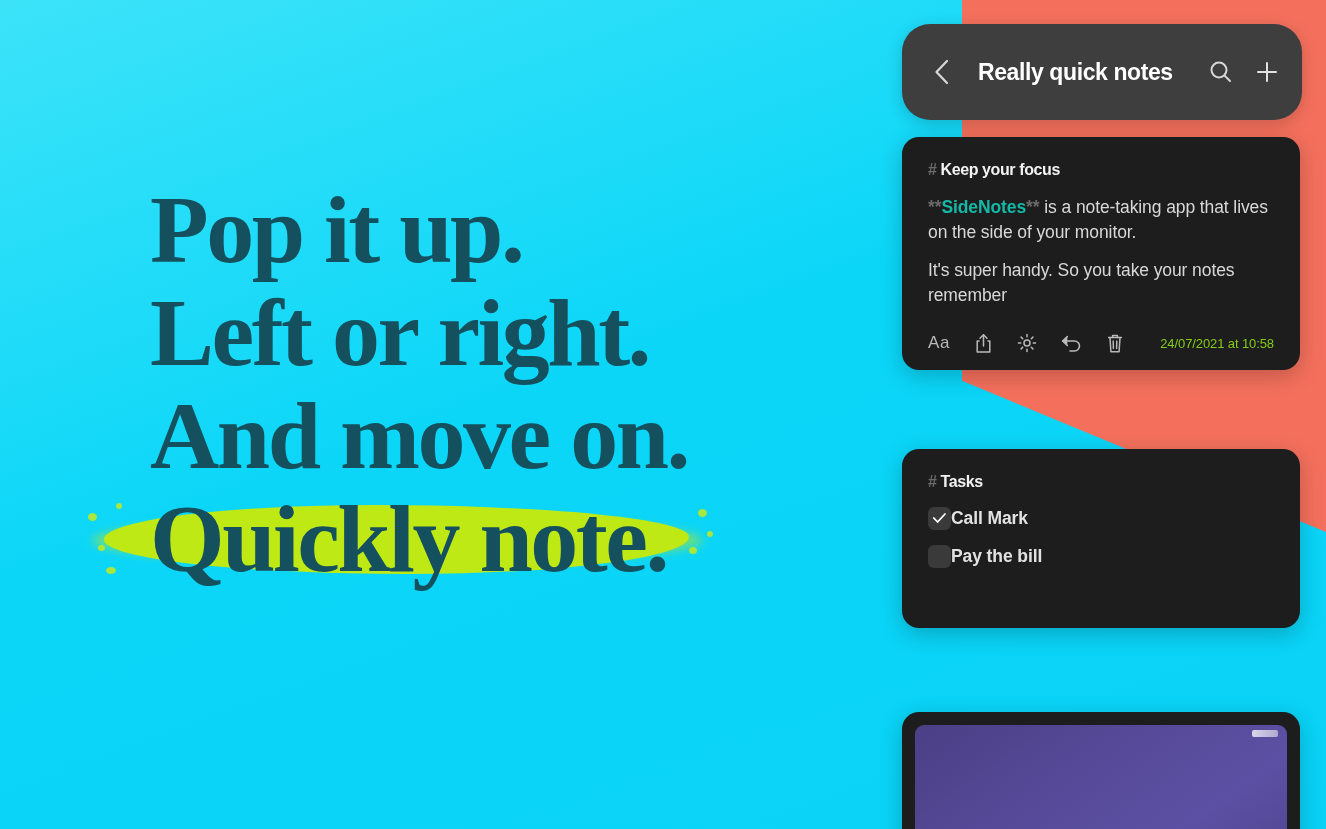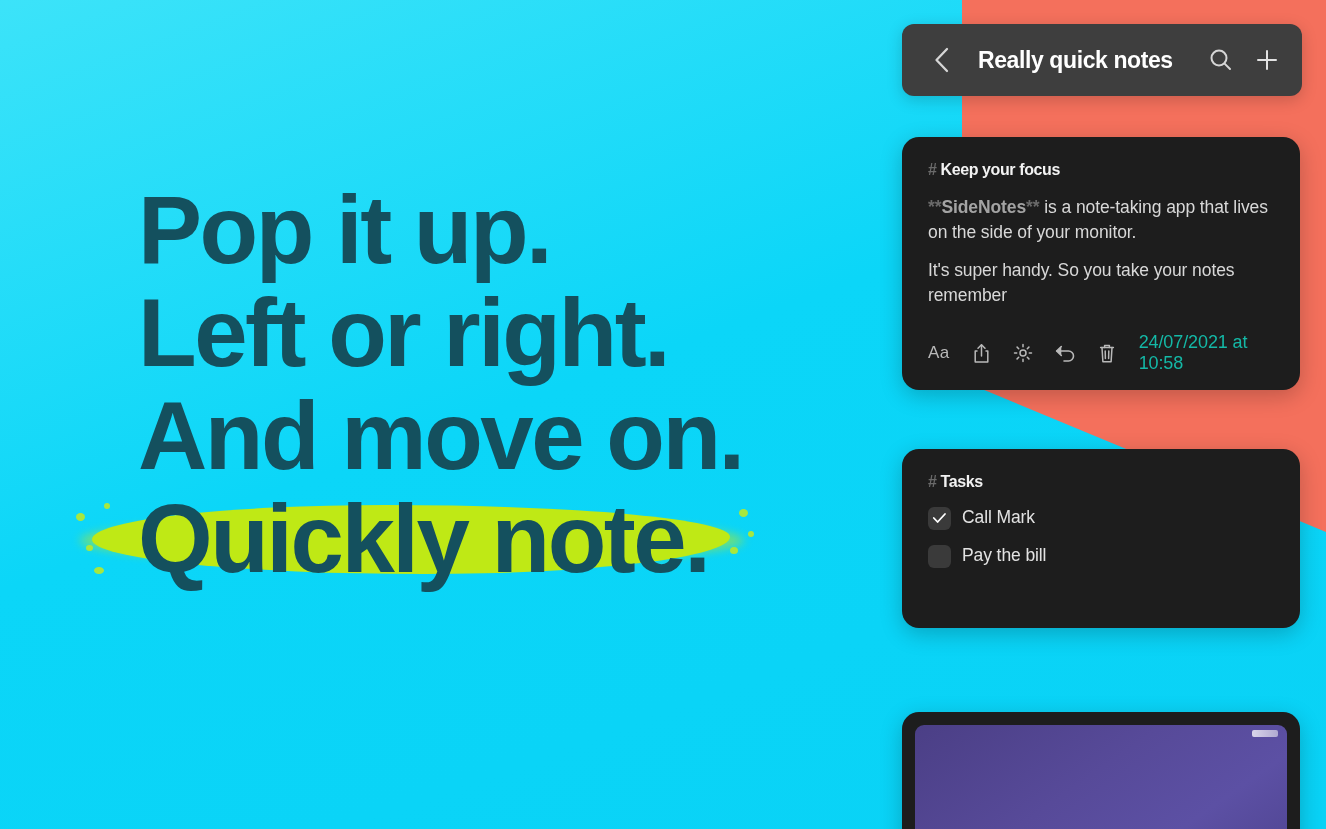--- a/index.html
+++ b/index.html
@@ -11,22 +11,23 @@
     background:#0ad8f8;
   }
   .stage { position:relative; width:1326px; height:829px; overflow:hidden; }
 
   
   .hero-bg {
     position:absolute; inset:0;
     background:linear-gradient(160deg,#3ce3f9 0%,#0bd6f8 45%,#09d2f6 100%);
   }
   .hero-copy {
-    position:absolute; left:138px; top:178px;
+    position:absolute; left:150px; top:178px;
     width:720px;
+    font-family:Liberation Serif, serif;
   }
   .hero-line {
     position:relative;
     font-size:96px;
     line-height:103px;
     font-weight:700;
     letter-spacing:-2.5px;
     color:#14505e;
     white-space:nowrap;
   }
@@ -66,23 +67,23 @@
 
   
   .notes-col {
     position:absolute; left:902px; top:0;
     width:400px; height:829px;
   }
 
   
   .topbar {
     position:absolute; left:0; top:24px;
-    width:400px; height:72px;
+    width:400px; height:96px;
     background:#3e3e3e;
-    border-radius:12px;
+    border-radius:28px;
     display:flex; align-items:center;
     padding:0 18px 0 22px;
     gap:12px;
     box-shadow:0 4px 16px rgba(0,0,0,.18);
   }
   .topbar-title {
     flex:1;
     color:#ffffff;
     font-size:23px;
     font-weight:700;
@@ -117,43 +118,43 @@
   }
   .md-mark { color:#6a6a6a; font-weight:700; }
   .note-p {
     font-size:17.5px;
     line-height:25px;
     color:#d8d8d8;
     letter-spacing:-0.1px;
     margin-bottom:13px;
   }
   .note-p:last-of-type { margin-bottom:0; }
-  .note-p b { color:#a3a3a3; font-weight:700;text-align:right; }
+  .note-p b { color:#14b8a6; font-weight:700;text-align:right; }
 
   .note-toolbar {
     display:flex; align-items:center;
     gap:22px;
     margin-top:22px;
     padding-top:2px;
   }
   .tb-ic { width:22px; height:22px; display:flex; align-items:center; justify-content:center; }
   .tb-ic svg { display:block; }
   .aa-ic { color:#b9b9b9; font-size:17px; letter-spacing:.5px; }
   .note-date {
     margin-left:auto;
-    color:#14b8a6;
-    font-size:18px;
+    color:#84cc16;
+    font-size:13px;
     letter-spacing:-0.1px;
   }
 
   
   .task-row {
-    display:flex; align-items:flex-start;
-    gap:11px;
+    display:flex; align-items:center;
     margin-bottom:15px;
+    font-weight:bold;
   }
   .task-row:last-child { margin-bottom:10px; }
   .cbox {
     width:23px; height:23px;
     border-radius:6px;
     background:#3a3a3a;
     display:flex; align-items:center; justify-content:center;
     flex:0 0 auto;
   }
   .cbox svg { display:block; }

